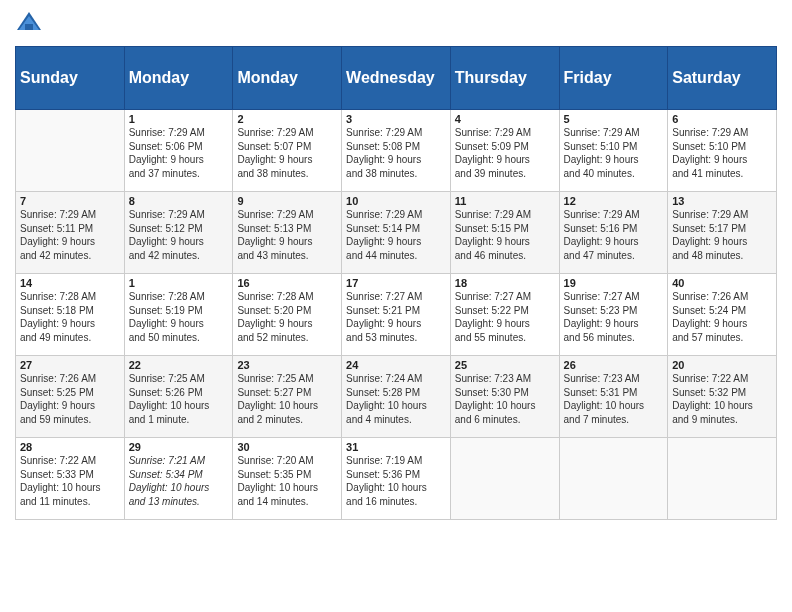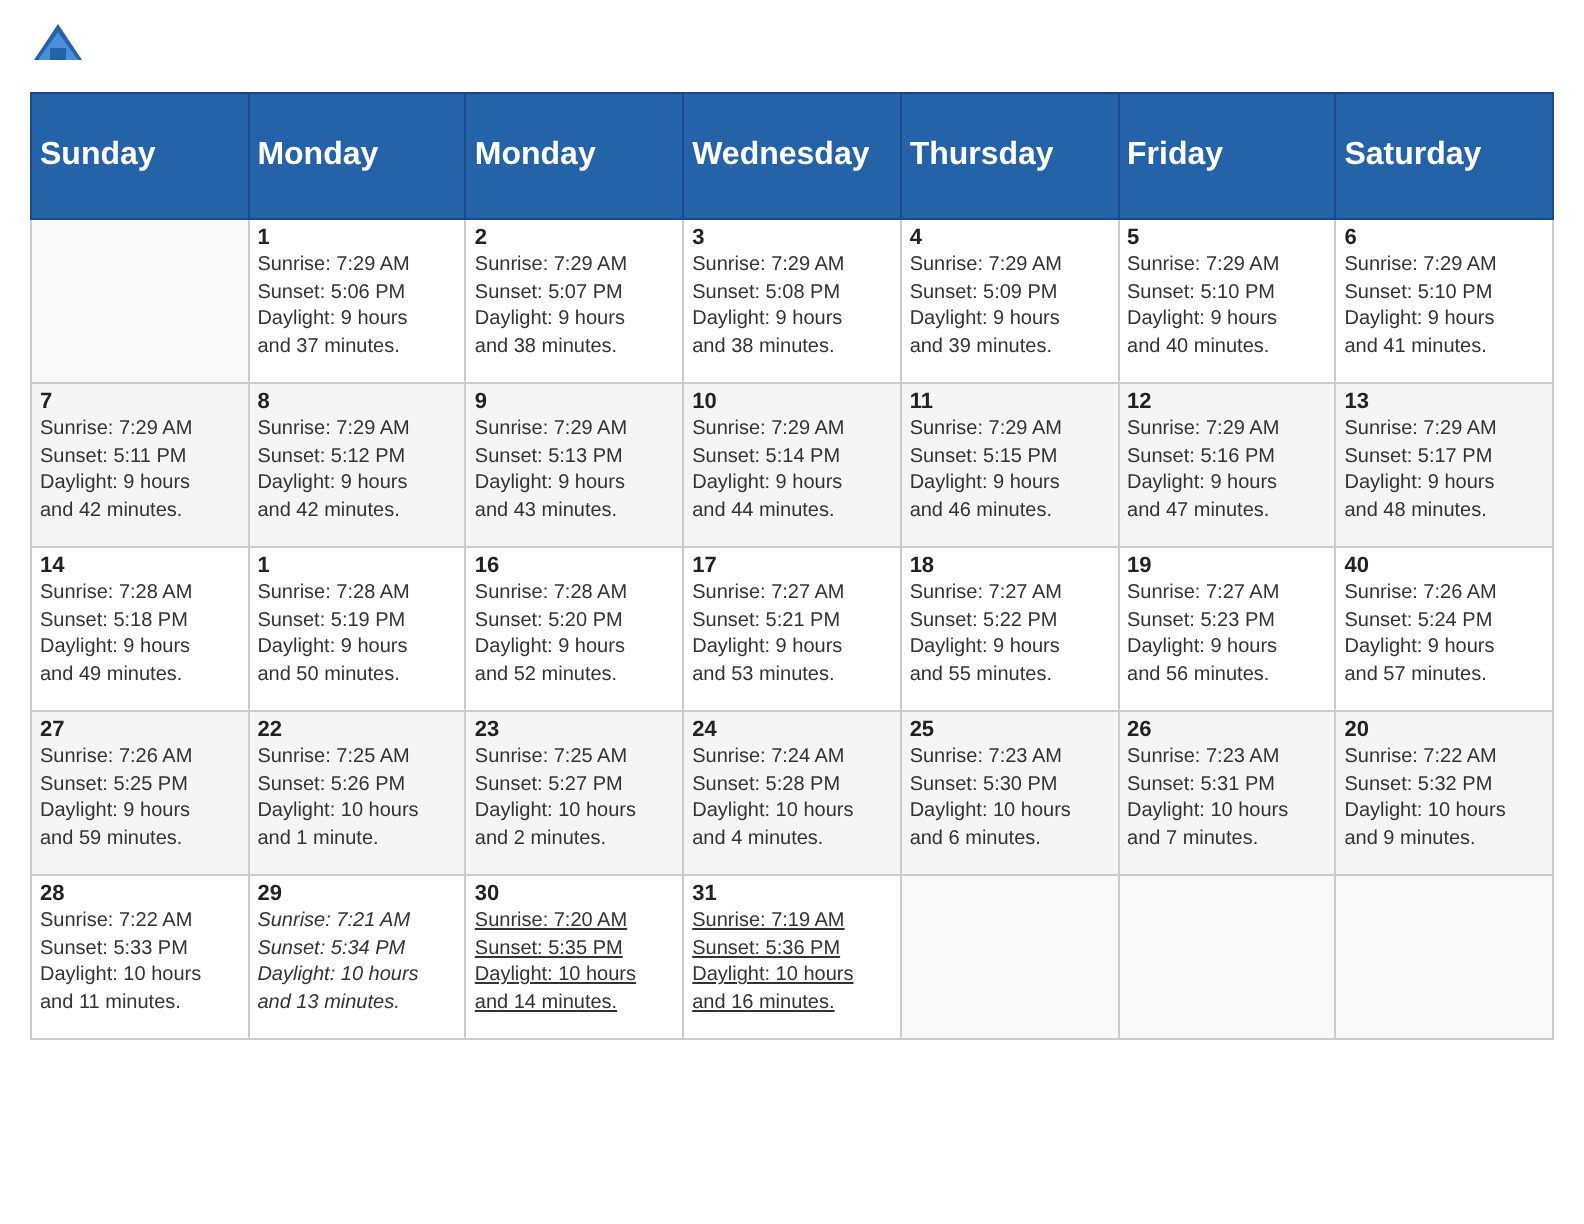--- a/index.html
+++ b/index.html
@@ -344,28 +344,28 @@
           </td>
           <td>
             <span class="day-num">29</span>
             <div class="day-info" style="white-space: pre-line; font-style: italic;">Sunrise: 7:21 AM
 Sunset: 5:34 PM
 Daylight: 10 hours
 and 13 minutes.</div>
           </td>
           <td>
             <span class="day-num">30</span>
-            <div class="day-info" style="white-space: pre-line; text-decoration: underline;">Sunrise: 7:20 AM
+            <div class="day-info" style="white-space: pre-line;">Sunrise: 7:20 AM
 Sunset: 5:35 PM
 Daylight: 10 hours
 and 14 minutes.</div>
           </td>
           <td>
             <span class="day-num">31</span>
-            <div class="day-info" style="white-space: pre-line; text-decoration: underline;">Sunrise: 7:19 AM
+            <div class="day-info" style="white-space: pre-line;">Sunrise: 7:19 AM
 Sunset: 5:36 PM
 Daylight: 10 hours
 and 16 minutes.</div>
           </td>
           <td class="empty-cell"></td>
           <td class="empty-cell"></td>
           <td class="empty-cell"></td>
         </tr>
       </tbody>
   </table>

